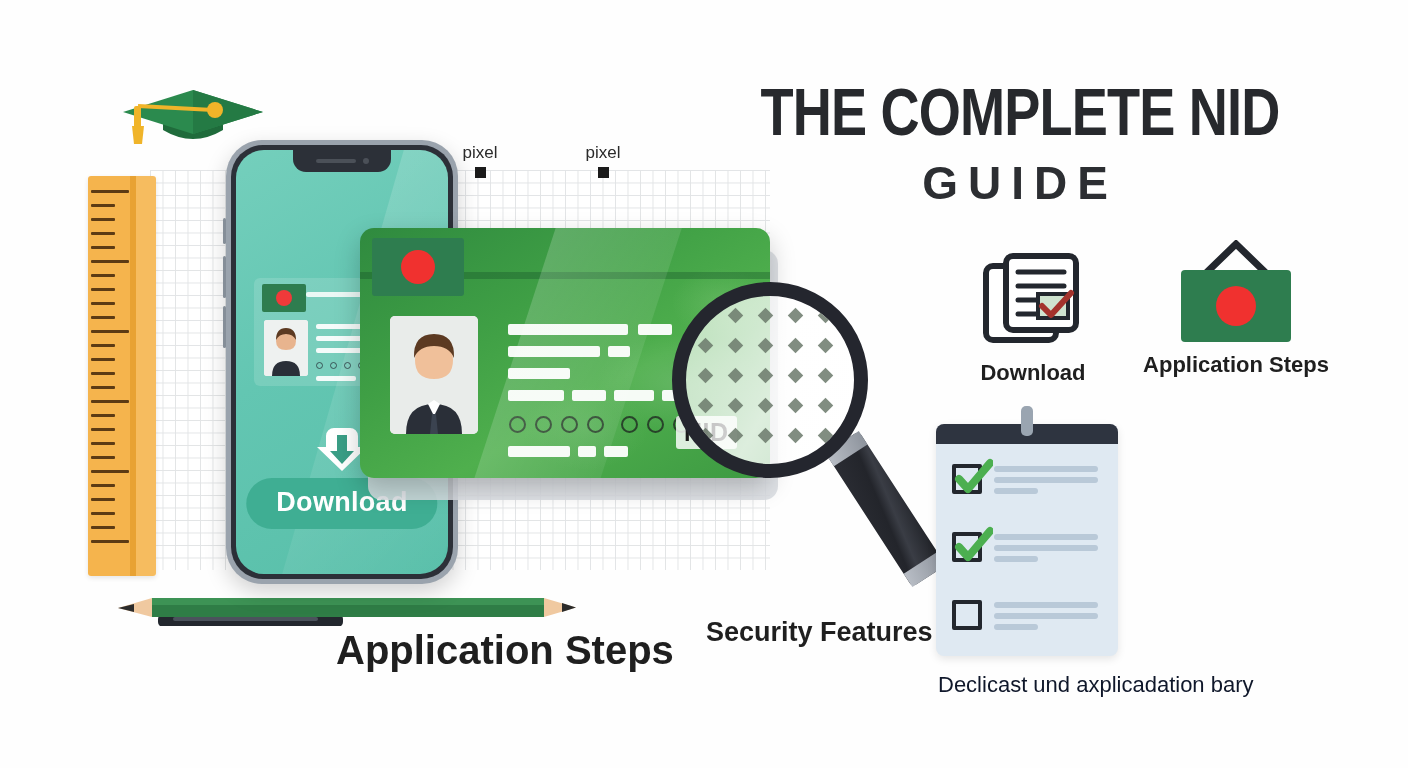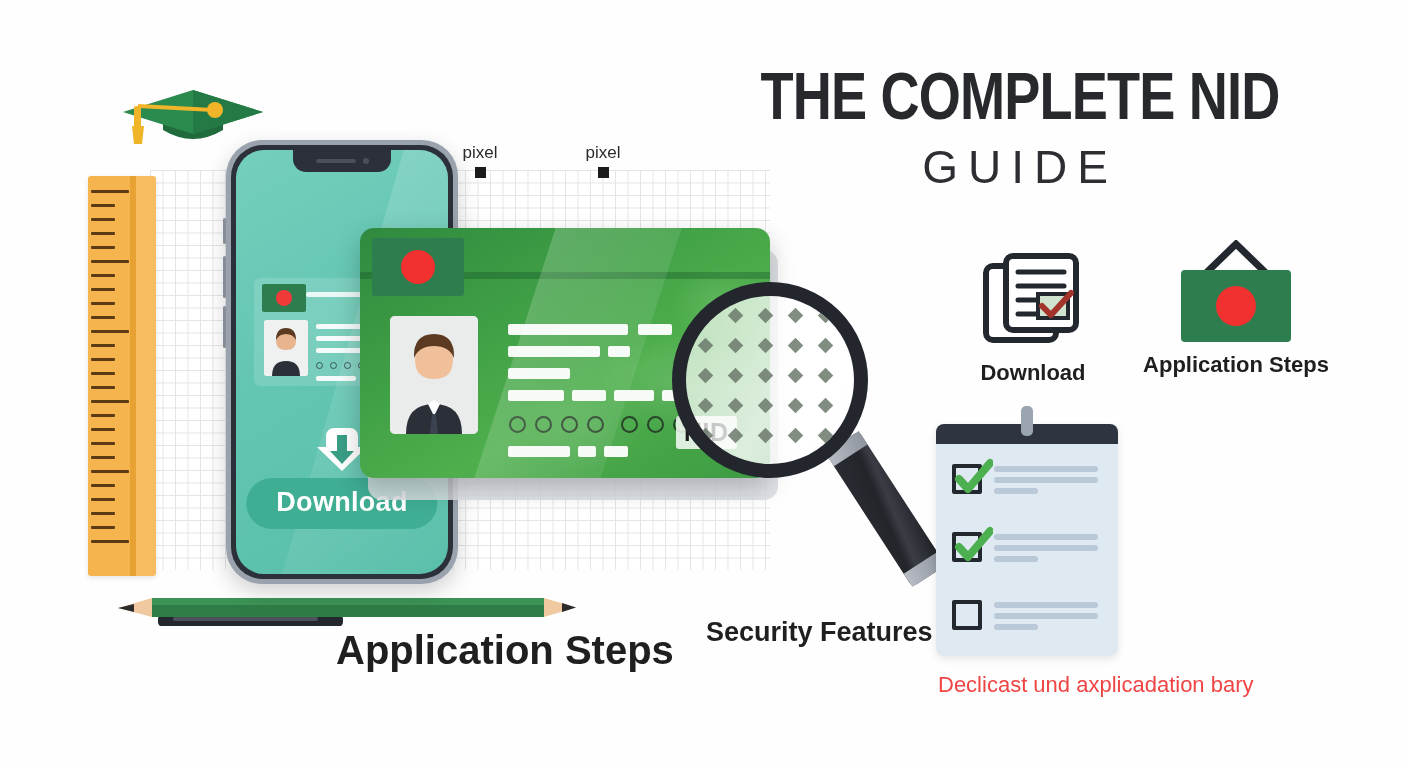--- a/index.html
+++ b/index.html
@@ -273,21 +273,21 @@
   
   #warning { position: absolute; left: 1146px; top: 424px; width: 170px; text-align: center; }
   #warn-text {
     margin-top: 12px; font-size: 29px; font-weight: 700;
     color: #1f1f1f; line-height: 1.05;
     font-family: "Liberation Sans", sans-serif;
   }
 
   #bottom-note {
     position: absolute; left: 938px; top: 672px;
-    font-size: 22px; color: #ef4444;
+    font-size: 22px; color: #0f172a;
     font-family: "Liberation Sans", sans-serif; white-space: nowrap;
   }
 </style>
 </head>
 <body>
 
 <div id="canvas">
 
   <div id="grid-left" class="graphpaper"></div>
   <div id="grid-right" class="graphpaper"></div>
@@ -485,25 +485,25 @@
             <rect x="30" y="120" width="11" height="11" transform="rotate(45 35.5 125.5)"></rect>
             <rect x="60" y="120" width="11" height="11" transform="rotate(45 65.5 125.5)"></rect>
             <rect x="90" y="120" width="11" height="11" transform="rotate(45 95.5 125.5)"></rect>
             <rect x="120" y="120" width="11" height="11" transform="rotate(45 125.5 125.5)"></rect>
           </g>
         </g>
       </svg>
     </div>
   </div>
 
-  <div style="position:absolute;left:700px;top:58px;width:640px;text-align:center;">
+  <div style="position:absolute;left:700px;top:74px;width:640px;text-align:center;">
     <div style="font-size:66px;font-weight:700;letter-spacing:-1px;color:#27292d;
                 font-family:'Liberation Sans',sans-serif;white-space:nowrap;
                 transform:scaleX(0.82);transform-origin:center;">THE COMPLETE NID</div>
-    <div style="font-size:46px;font-weight:400;letter-spacing:10px;color:#2c2e32;margin-top:6px;
+    <div style="font-size:46px;font-weight:700;letter-spacing:10px;color:#2c2e32;margin-top:6px;
                 font-family:'Liberation Sans',sans-serif;">GUIDE</div>
   </div>
 
   <div class="icon-cell" id="cell-download">
     <svg width="106" height="96" viewBox="0 0 106 96">
       <rect x="6" y="16" width="70" height="74" rx="7" fill="#ffffff" stroke="#23272e" stroke-width="6"></rect>
       <rect x="26" y="6" width="70" height="74" rx="7" fill="#ffffff" stroke="#23272e" stroke-width="6"></rect>
       <g stroke="#23272e" stroke-width="5" stroke-linecap="round">
         <line x1="38" y1="22" x2="84" y2="22"></line>
         <line x1="38" y1="36" x2="84" y2="36"></line>

